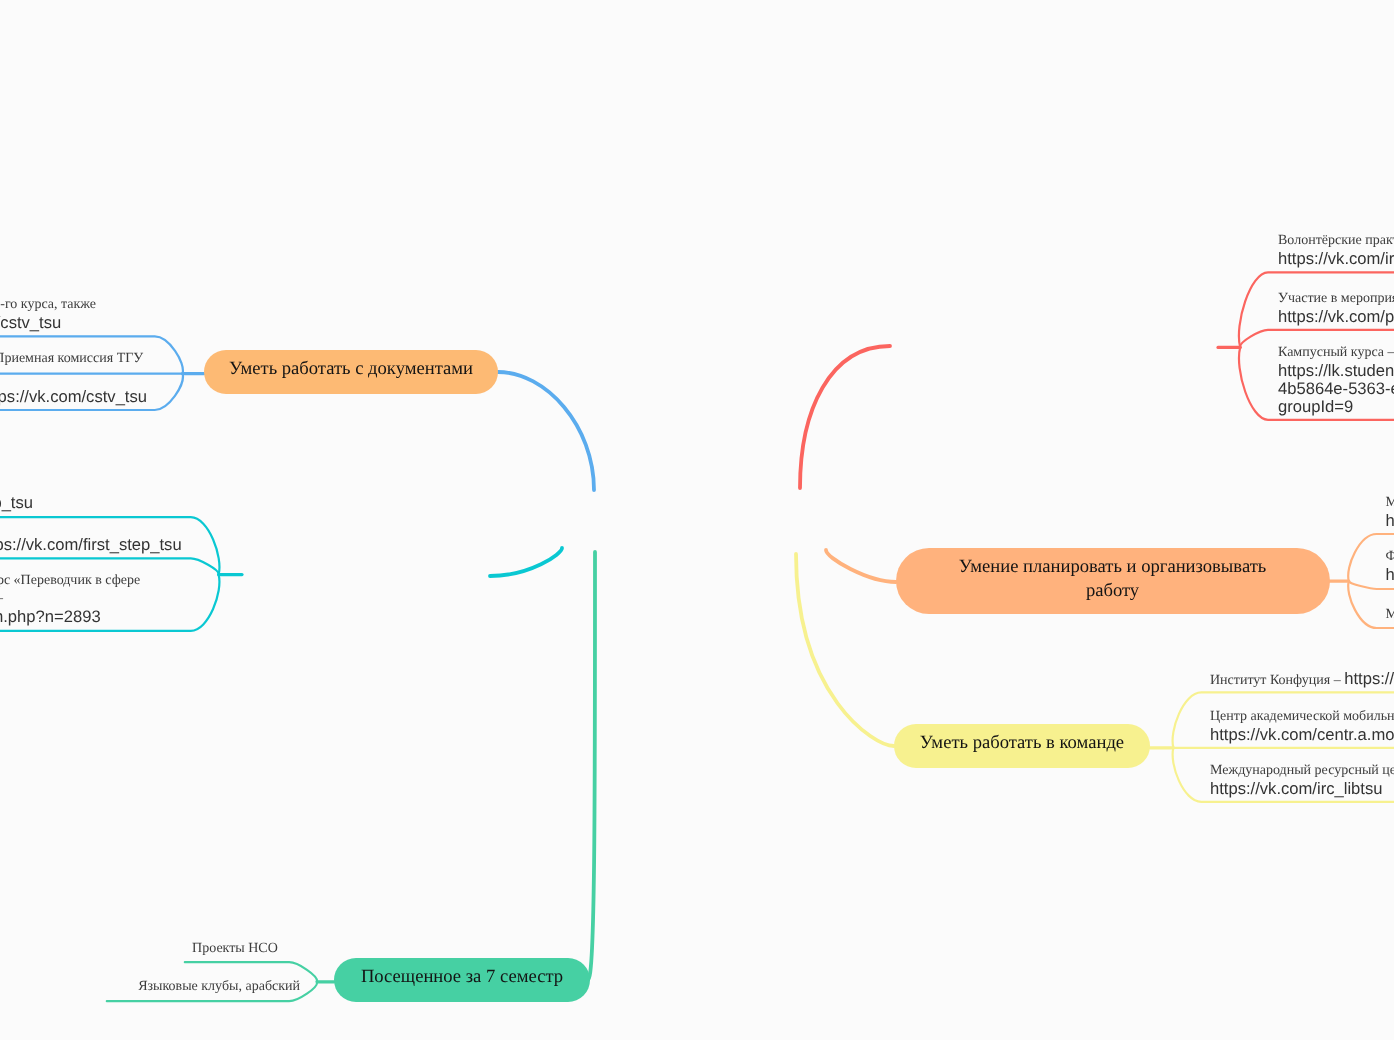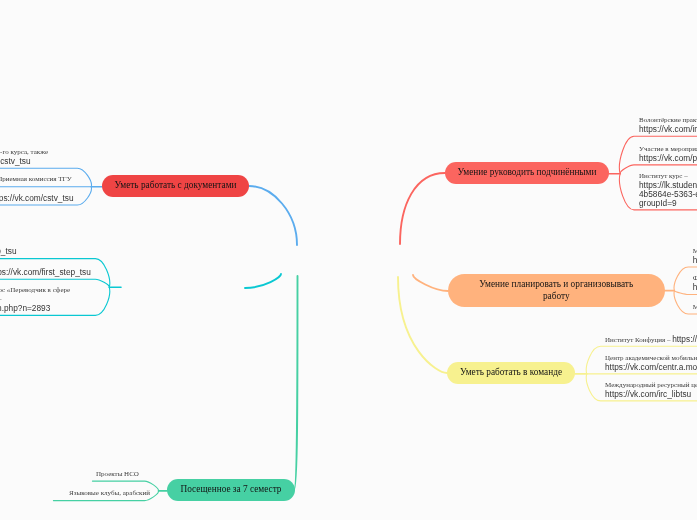--- a/index.html
+++ b/index.html
@@ -59,46 +59,43 @@
         <path d="M109.3,287.3 C111.54799999999999,295.73 104.3,315.4 95.4,315.4 L-113,315.4" fill="none" stroke="#0ac8d2" stroke-width="1.1" stroke-linecap="round"></path>
       </g>
       <path d="M121,287.3 L109.3,287.3" fill="none" stroke="#0ac8d2" stroke-width="1.6" stroke-linecap="round"></path>
       <g>
         <path d="M158.5,490.9 C159.284,487.96 148.94,481.1 144.6,481.1 L92.40625,481.1" fill="none" stroke="#46d0a3" stroke-width="1.1" stroke-linecap="round"></path>
         <path d="M158.5,490.9 C159.276,493.81 148.91000000000003,500.6 144.6,500.6 L53.40625,500.6" fill="none" stroke="#46d0a3" stroke-width="1.1" stroke-linecap="round"></path>
       </g>
       <path d="M167,490.9 L158.5,490.9" fill="none" stroke="#46d0a3" stroke-width="1.6" stroke-linecap="round"></path>
     </svg>
 
-  <div class="node" style="left:445px;top:162px;width:164px;height:22px;background:#fb655f;font-size:9.3px;">
-    <span>Умение руководить подчинёнными</span>
-  </div>
   <div class="node" style="left:447px;top:362px;width:128px;height:22px;background:#f7f18f;font-size:9.3px;">
     <span>Уметь работать в команде</span>
   </div>
   <div class="node" style="left:448px;top:274px;width:216.5px;height:33px;background:#ffb27d;font-size:9.3px;padding:0 26px;">
     <span>Умение планировать и организовывать работу</span>
   </div>
-  <div class="node" style="left:102px;top:175px;width:147px;height:22px;background:#ef4444;font-size:9.3px;">
+  <div class="node" style="left:102px;top:175px;width:147px;height:22px;background:#fdba74;font-size:9.3px;">
     <span>Уметь работать с документами</span>
   </div>
   <div class="node" style="left:167px;top:479px;width:128px;height:22px;background:#46d0a3;font-size:9.3px;">
     <span>Посещенное за 7 семестр</span>
   </div>
 
 <div class="leaf" style="bottom: 386.2px; left: 0px;">
       <div class="row" style="padding-left: 639px;"><span class="note">Волонтёрские практики – </span></div>
       <div class="row" style="padding-left: 639px;"><span class="url">https://vk.com/irc_libtsu</span></div>
     </div>
     <div class="leaf" style="bottom: 357.5px; left: 0px;">
       <div class="row" style="padding-left: 639px;"><span class="note">Участие в мероприятиях – </span></div>
       <div class="row" style="padding-left: 639px;"><span class="url">https://vk.com/profcom_tsu</span></div>
     </div>
     <div class="leaf" style="bottom: 312.5px; left: 0px;">
-      <div class="row" style="padding-left: 639px;"><span class="note">Институт курс – </span></div>
+      <div class="row" style="padding-left: 639px;"><span class="note">Кампусный курса – </span></div>
       <div class="row" style="padding-left: 639px;"><span class="url">https://lk.student.tsu.ru/course/</span></div>
       <div class="row" style="padding-left: 639px;"><span class="url">4b5864e-5363-ef11-b8b5-005056a05f91?</span></div>
       <div class="row" style="padding-left: 639px;"><span class="url">groupId=9</span></div>
     </div>
     <div class="leaf" style="bottom: 255.4px; left: 0px;">
       <div class="row" style="padding-left: 692.8px;"><span class="note">Медиацентр ТГУ – </span></div>
       <div class="row" style="padding-left: 692.8px;"><span class="url">https://vk.com/media_tsu</span></div>
     </div>
     <div class="leaf" style="bottom: 227.9px; left: 0px;">
       <div class="row" style="padding-left: 692.8px;"><span class="note">Фонд целевого капитала – </span></div>

